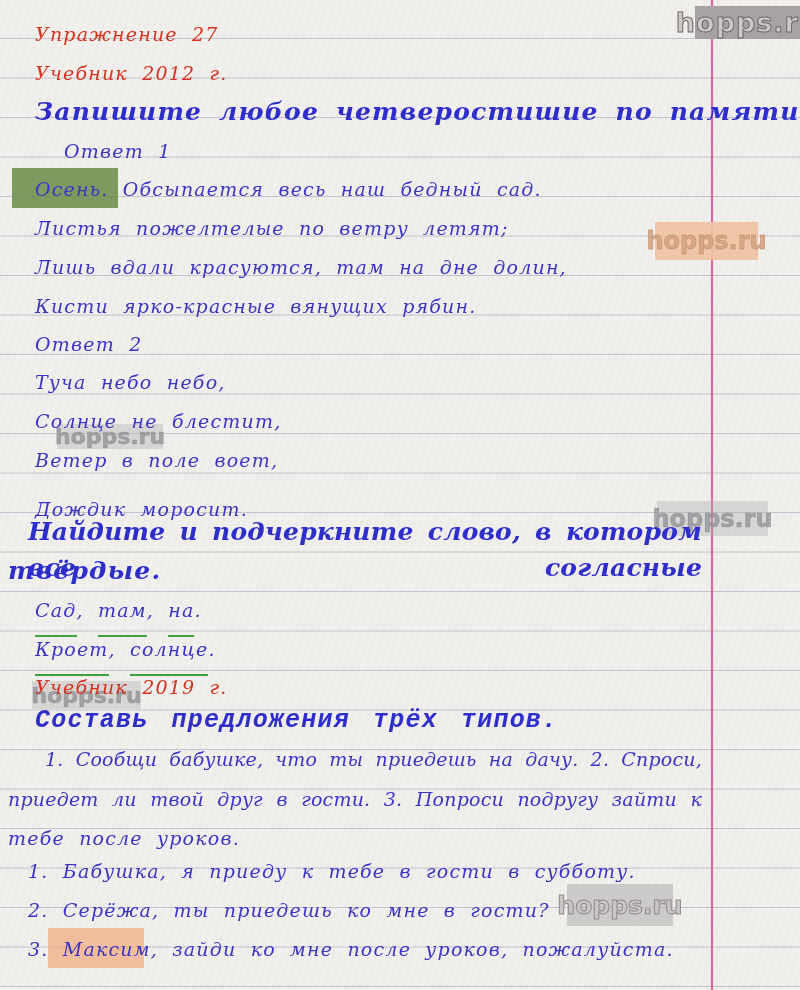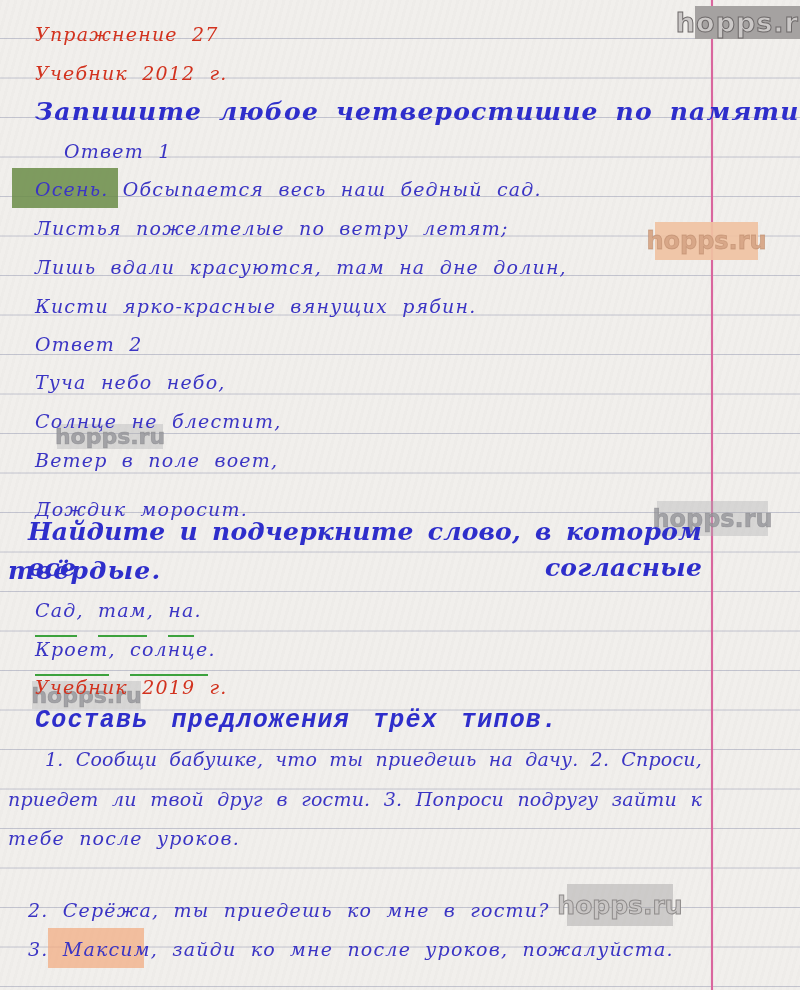--- a/index.html
+++ b/index.html
@@ -111,16 +111,17 @@
 
   <div class="ln" style="top:631px;left:35px;"><span class="u">Кроет</span><span>, </span><span class="u">солнце</span><span>.</span></div>
 
   <div class="ln red" style="top:669px;left:35px;">Учебник 2019 г.</div>
   <div class="ln heading" style="top:703px;left:35px;font-family:Liberation Mono, monospace;">Составь предложения трёх типов.</div>
 
   <div class="ln just" style="top:741px;left:45px;width:657px;">1. Сообщи бабушке, что ты приедешь на дачу. 2. Спроси,</div>
   <div class="ln just" style="top:781px;left:8px;width:694px;">приедет ли твой друг в гости. 3. Попроси подругу зайти к</div>
   <div class="ln" style="top:820px;left:8px;">тебе после уроков.</div>
 
+  <div class="ln" style="top:853px;left:28px;">1. Бабушка, я приеду к тебе в гости в субботу.</div>
   <div class="ln" style="top:892px;left:28px;">2. Серёжа, ты приедешь ко мне в гости?</div>
   <div class="ln" style="top:931px;left:28px;">3. Максим, зайди ко мне после уроков, пожалуйста.</div>
 
 </div>
 
 </body></html>

